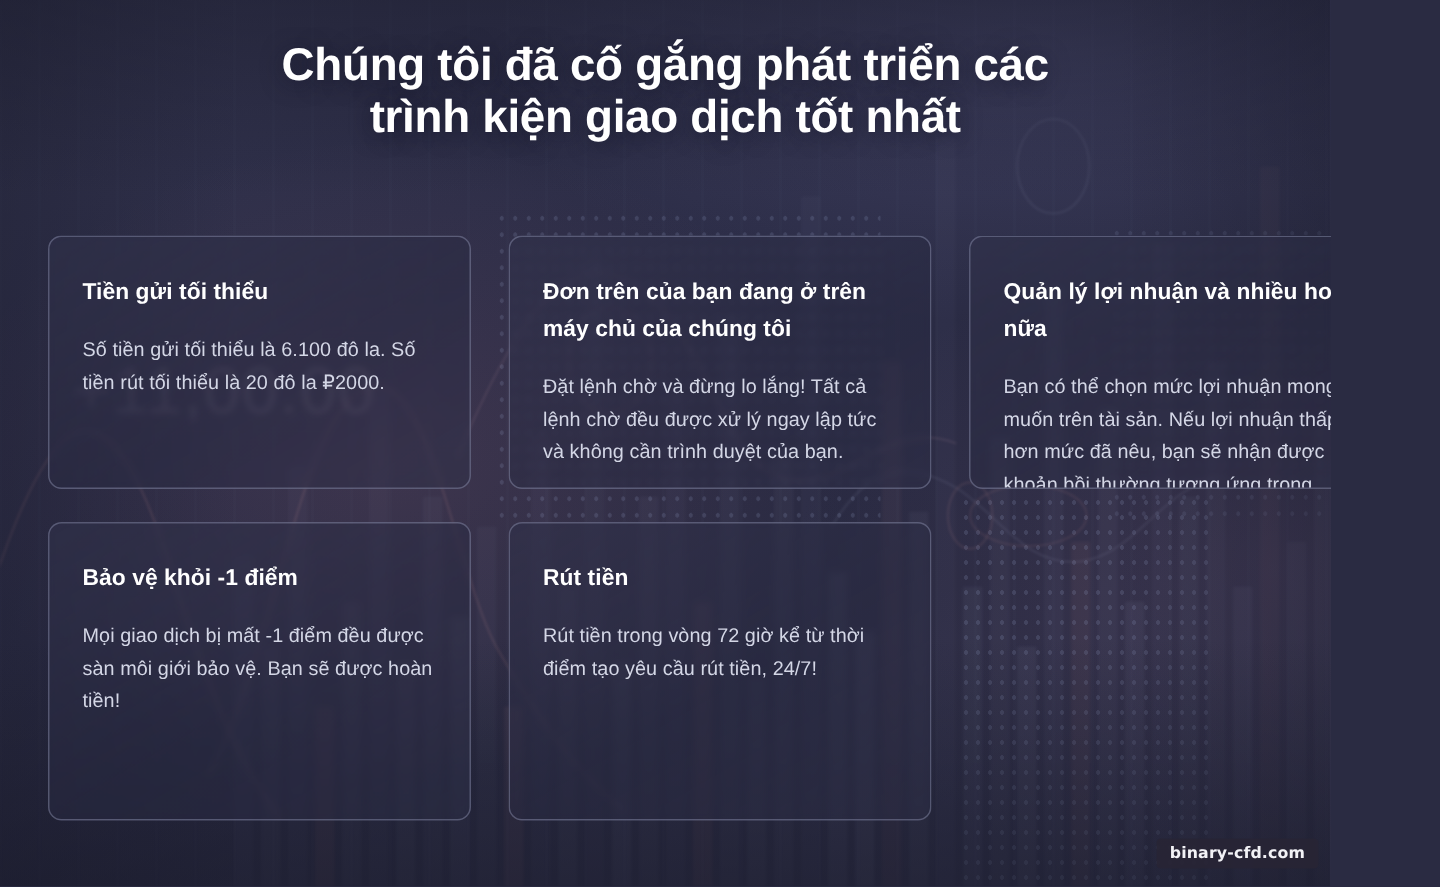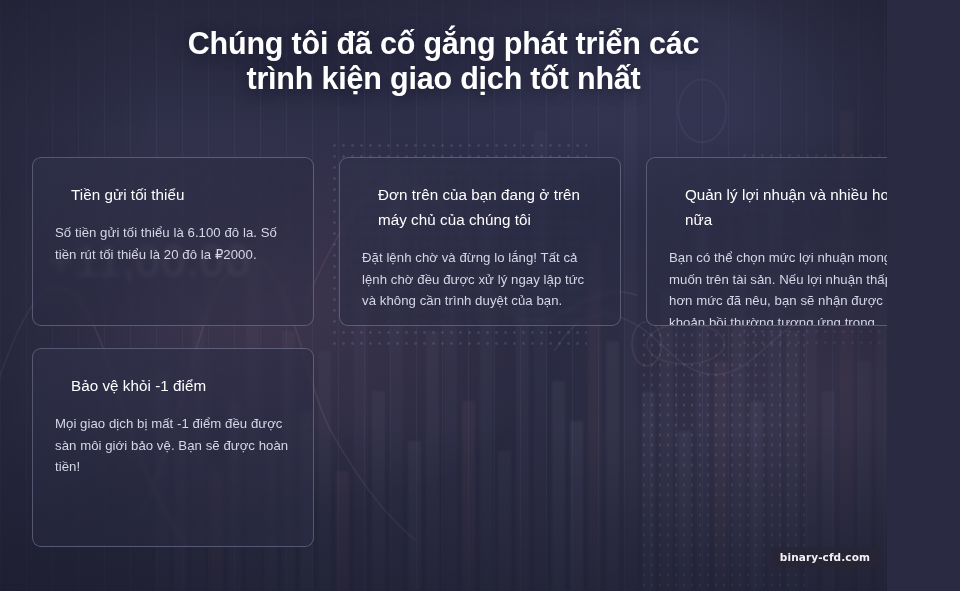--- a/index.html
+++ b/index.html
@@ -122,41 +122,41 @@
     position: relative;
     box-sizing: border-box;
     border: 1px solid rgba(176,183,215,0.34);
     border-radius: 9px;
     background: linear-gradient(150deg, rgba(48,49,74,0.62) 0%, rgba(41,42,66,0.50) 55%, rgba(45,46,71,0.42) 100%);
     backdrop-filter: blur(2px);
     padding: 24px 22px 18px 22px;
     overflow: hidden;
   }
   .card-title {
-    margin: 0 0 15px 16px;
+    margin: 0 0 15px 0;
     font-size: 15.2px;
     line-height: 25px;
-    font-weight: 400;
+    font-weight: 700;
     color: #ffffff;
     letter-spacing: 0.05px;
   }
   .card-body {
     margin: 0;
     font-size: 13.2px;
     line-height: 21.5px;
     font-weight: 400;
     color: #d4d7e6;
     letter-spacing: 0.05px;
   }
 
   
   .watermark {
     position: absolute;
     right: 8px;
-    bottom: 24px;
+    bottom: 12px;
     z-index: 9;
     padding: 4px 9px 4px 9px;
     border-radius: 3px;
     background: rgba(40,36,52,0.88);
     color: #f2f2f6;
     font-size: 10.5px;
     font-weight: 700;
     letter-spacing: 0.1px;
     font-family: "DejaVu Sans", "Liberation Sans", sans-serif;
   }
@@ -258,18 +258,22 @@
     <div class="card">
       <h2 class="card-title">Quản lý lợi nhuận và nhiều hơn nữa</h2>
       <p class="card-body">Bạn có thể chọn mức lợi nhuận mong muốn trên tài sản. Nếu lợi nhuận thấp hơn mức đã nêu, bạn sẽ nhận được khoản bồi thường tương ứng trong trường hợp thua lỗ.</p>
     </div>
 
     <div class="card">
       <h2 class="card-title">Bảo vệ khỏi -1 điểm</h2>
       <p class="card-body">Mọi giao dịch bị mất -1 điểm đều được sàn môi giới bảo vệ. Bạn sẽ được hoàn tiền!</p>
     </div>
 
+    <div class="card">
+      <h2 class="card-title">Rút tiền</h2>
+      <p class="card-body">Rút tiền trong vòng 72 giờ kể từ thời điểm tạo yêu cầu rút tiền, 24/7!</p>
+    </div>
 
   </div>
 
   <div class="watermark">binary-cfd.com</div>
 
 </div>
 
 </body></html>

